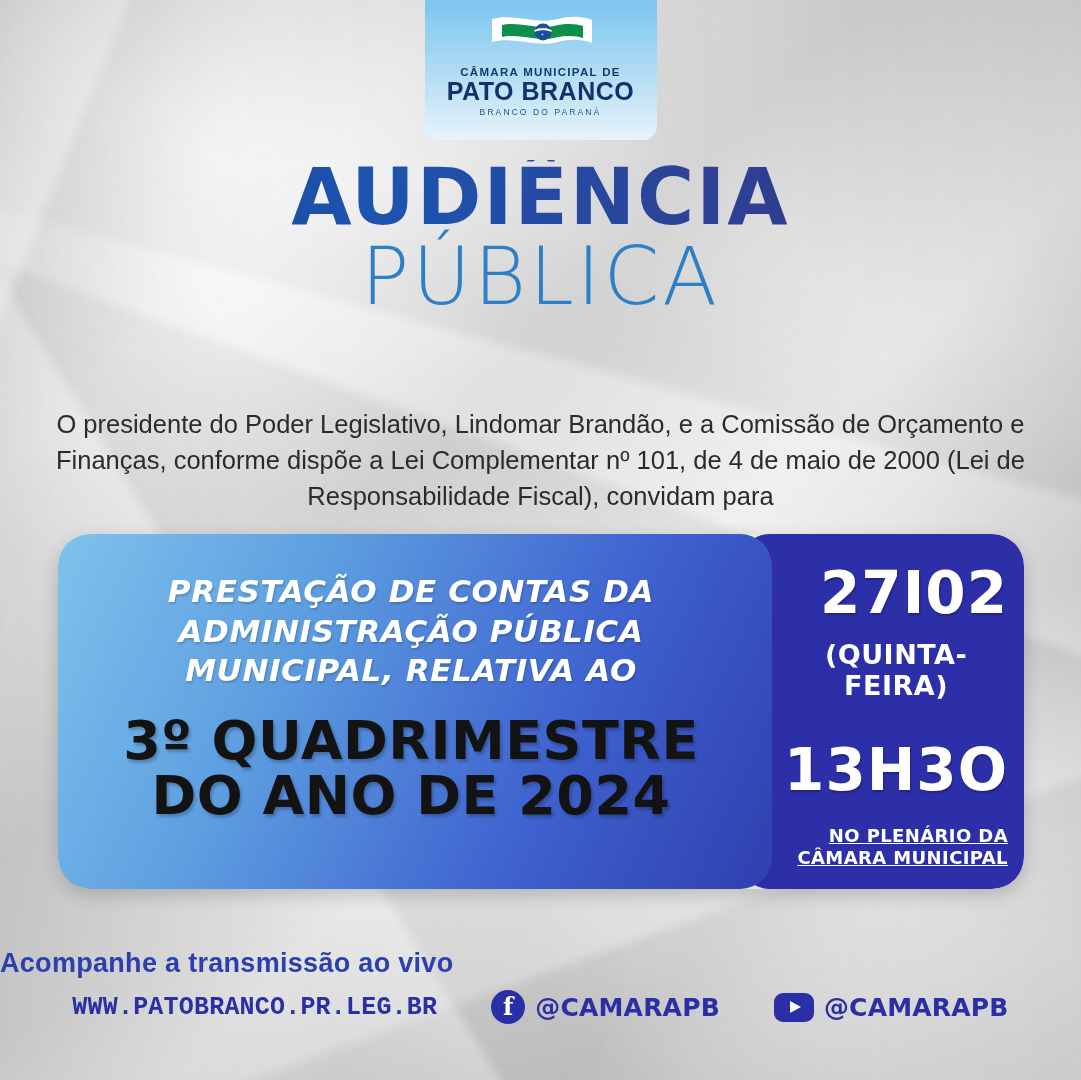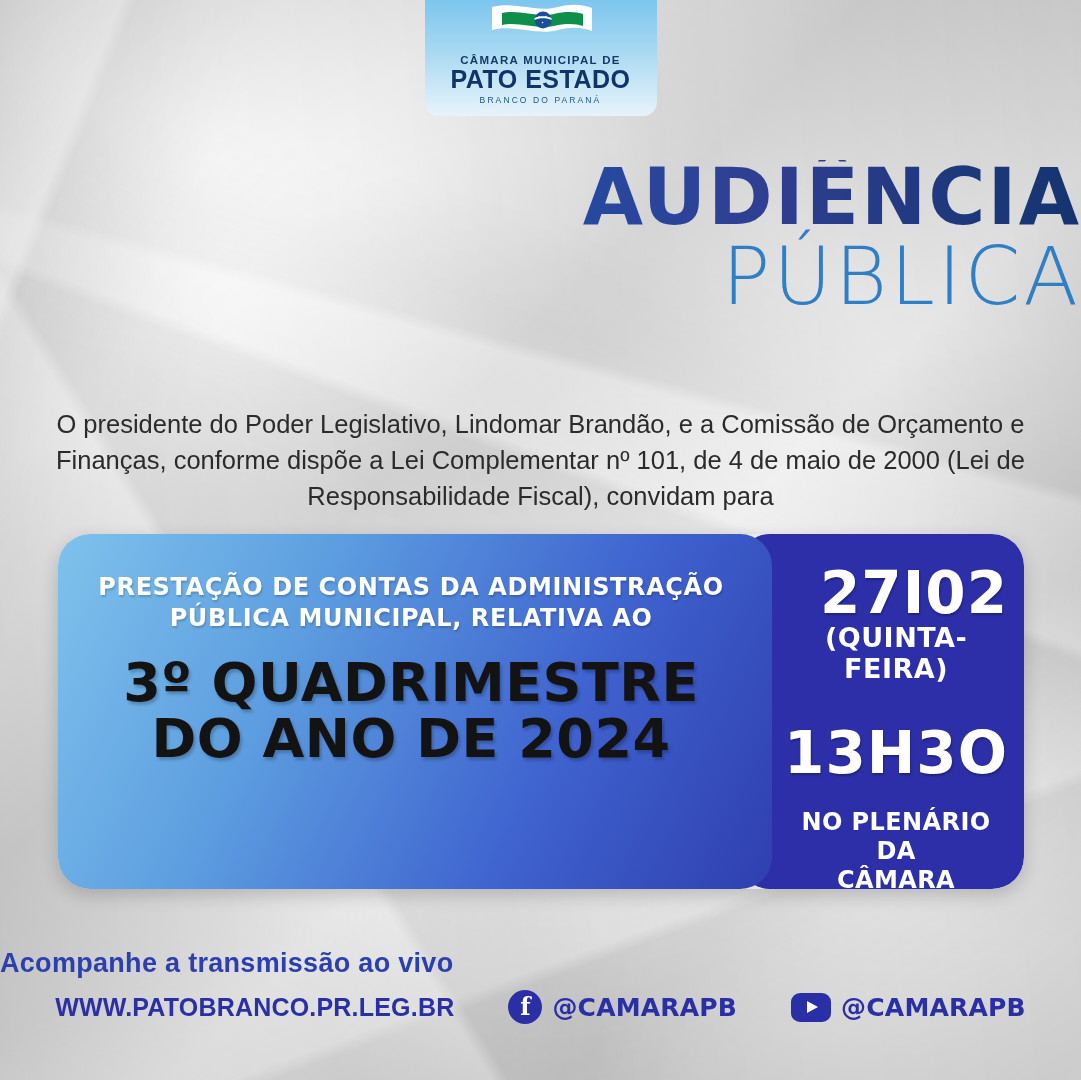--- a/index.html
+++ b/index.html
@@ -39,27 +39,28 @@
     background: radial-gradient(ellipse 75% 70% at 50% 45%, rgba(0,0,0,0) 45%, rgba(0,0,0,0.10) 100%);
   }
 
   
   .logo-card {
     position: absolute;
     left: 50%;
     transform: translateX(-50%);
     top: 0;
     width: 232px;
-    height: 116px;
+    height: 140px;
     background: linear-gradient(180deg, #7cc6ef 0%, #a9d9f2 45%, #cfe9f8 78%, #e7f3fb 100%);
     border-radius: 0 0 14px 14px;
     display: flex;
     flex-direction: column;
     align-items: center;
     justify-content: flex-start;
+    padding-top: 12px;
     box-sizing: border-box;
   }
   .flag {
     width: 108px;
     height: 50px;
     position: relative;
   }
   .logo-line1 {
     font-size: 11.5px;
     letter-spacing: 1.3px;
@@ -80,21 +81,21 @@
     color: #19548f;
     margin-top: 3px;
   }
 
   
   .title-wrap {
     position: absolute;
     top: 160px;
     left: 0;
     right: 0;
-    text-align: right;
+    text-align: center;
   }
   .title-main {
     font-family: "DejaVu Sans", sans-serif;
     font-weight: bold;
     font-size: 78px;
     letter-spacing: 2px;
     line-height: 0.96;
     color: #163f8a;
     background: linear-gradient(90deg, #1b3f8f 0%, #1c54b0 35%, #2f3f92 70%, #14346f 100%);
     -webkit-background-clip: text;
@@ -158,26 +159,27 @@
     text-align: center;
     color: #ffffff;
     z-index: 1;
     display: flex;
     flex-direction: column;
     align-items: flex-end;
   }
   .panel-kicker {
     font-family: "DejaVu Sans", sans-serif;
     font-weight: bold;
-    font-size: 24px;
+    font-size: 31px;
     letter-spacing: 0.6px;
     line-height: 1.28;
     color: #ffffff;
     text-shadow: 1px 2px 2px rgba(0,0,0,0.18);
     margin: 0 0 22px 0;
+    font-style: italic;
   }
   .panel-big {
     font-family: "DejaVu Sans", sans-serif;
     font-weight: bold;
     font-size: 54px;
     letter-spacing: 0.5px;
     line-height: 1.02;
     color: #131313;
     text-shadow: 2px 3px 3px rgba(0,0,0,0.22);
     margin: 0;
@@ -189,38 +191,39 @@
     letter-spacing: 1px;
     line-height: 1;
     margin: 0;
     text-shadow: 1px 2px 2px rgba(0,0,0,0.25);
   }
   .date-day {
     font-family: "DejaVu Sans", sans-serif;
     font-weight: bold;
     font-size: 27px;
     letter-spacing: 0.5px;
-    margin: 0 0 0 0;
+    margin: 17px 0 0 0;
   }
   .time-big {
     font-family: "DejaVu Sans", sans-serif;
     font-weight: bold;
     font-size: 58px;
     letter-spacing: 1px;
     line-height: 1;
     margin: 40px 0 0 0;
     text-shadow: 1px 2px 2px rgba(0,0,0,0.25);
   }
   .place {
     font-family: "DejaVu Sans", sans-serif;
     font-weight: bold;
-    font-size: 24px;
+    font-size: 18px;
     line-height: 1.2;
     letter-spacing: 0.4px;
     margin: 26px 0 0 0;
+    text-decoration: underline;
   }
 
   
   .live-line {
     position: absolute;
     top: 948px;
     left: 0;
     right: 0;
     text-align: left;
     font-size: 27px;
@@ -234,21 +237,21 @@
     top: 990px;
     left: 0;
     right: 0;
     display: flex;
     align-items: center;
     justify-content: center;
     gap: 54px;
     color: #2b2fa6;
   }
   .site {
-    font-family: Liberation Sans, sans-serif;
+    font-family: Liberation Mono, monospace;
     font-weight: bold;
     font-size: 25px;
     letter-spacing: 0.2px;
     color: #2b2fa6;
   }
   .social {
     display: flex;
     align-items: center;
     gap: 10px;
   }
@@ -298,21 +301,21 @@
         <path d="M30,26 C64,18 100,36 134,28 C158,22 180,24 192,28 L192,52 C180,48 158,46 134,52 C100,60 64,42 30,50 Z" fill="#0e8f4b"></path>
         <circle cx="112" cy="40" r="17" fill="#1b4f9c"></circle>
         <path d="M95,36 C104,31 120,31 129,36 L129,40 C120,35 104,35 95,40 Z" fill="#ffffff"></path>
         <circle cx="104" cy="34" r="1.7" fill="#ffffff"></circle>
         <circle cx="118" cy="33" r="1.5" fill="#ffffff"></circle>
         <circle cx="111" cy="45" r="1.6" fill="#ffffff"></circle>
         <path d="M60,22 L64,30 L72,31 L66,36 L68,44 L60,40 L52,44 L54,36 L48,31 L56,30 Z" fill="#f2c500" opacity="0"></path>
       </svg>
     </div>
     <div class="logo-line1">CÂMARA MUNICIPAL DE</div>
-    <div class="logo-line2">PATO ESTADO</div>
+    <div class="logo-line2">PATO BRANCO</div>
     <div class="logo-line3">BRANCO DO PARANÁ</div>
   </div>
 
   <div class="title-wrap">
     <h1 class="title-main">AUDIÊNCIA</h1>
     <h2 class="title-sub">PÚBLICA</h2>
   </div>
 
   <p class="intro">O presidente do Poder Legislativo, Lindomar Brandão, e a Comissão de Orçamento e Finanças, conforme dispõe a Lei Complementar nº 101, de 4 de maio de 2000 (Lei de Responsabilidade Fiscal), convidam para</p>
 

